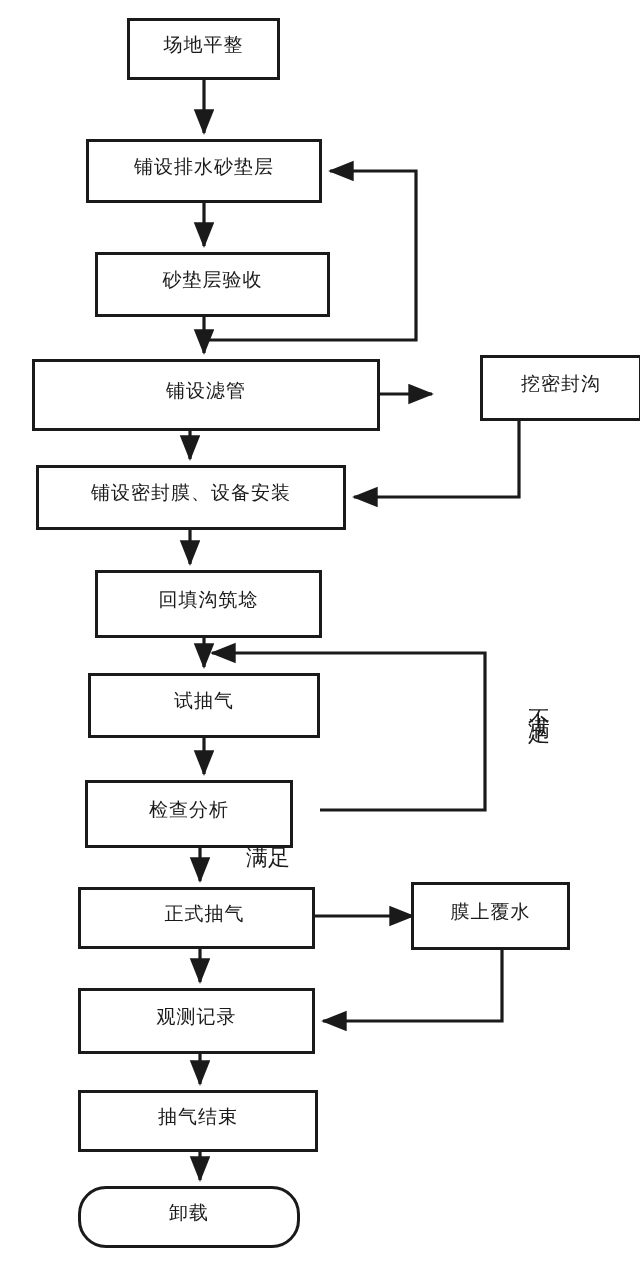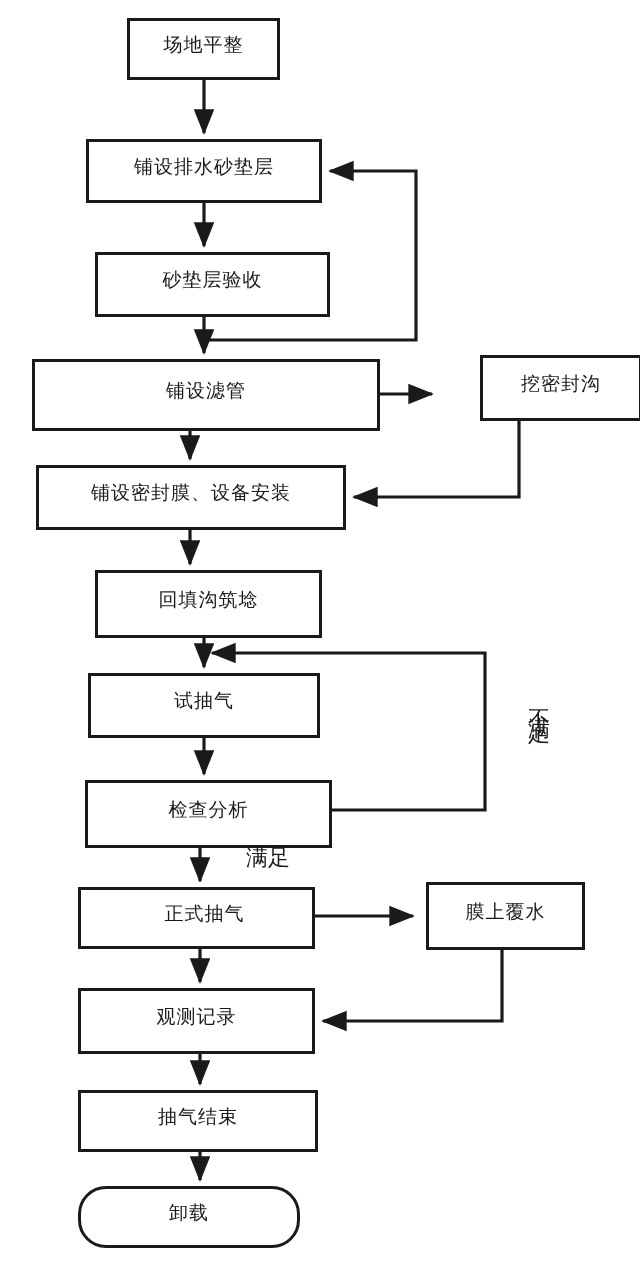--- a/index.html
+++ b/index.html
@@ -131,29 +131,29 @@
   </div>
 
   <div class="node" style="left:95px;top:570px;width:227px;height:68px;">
     <span class="node-label">回填沟筑埝</span>
   </div>
 
   <div class="node" style="left:88px;top:673px;width:232px;height:65px;">
     <span class="node-label">试抽气</span>
   </div>
 
-  <div class="node" style="left:85px;top:780px;width:247px;height:68px;">
+  <div class="node" style="left:85px;top:780px;width:208px;height:68px;">
     <span class="node-label">检查分析</span>
   </div>
 
   <div class="node" style="left:78px;top:887px;width:237px;height:62px;padding-left:16px;">
     <span class="node-label">正式抽气</span>
   </div>
 
-  <div class="node" style="left:426px;top:882px;width:159px;height:68px;">
+  <div class="node" style="left:411px;top:882px;width:159px;height:68px;">
     <span class="node-label">膜上覆水</span>
   </div>
 
   <div class="node" style="left:78px;top:988px;width:237px;height:66px;">
     <span class="node-label">观测记录</span>
   </div>
 
   <div class="node" style="left:78px;top:1090px;width:240px;height:62px;">
     <span class="node-label">抽气结束</span>
   </div>

